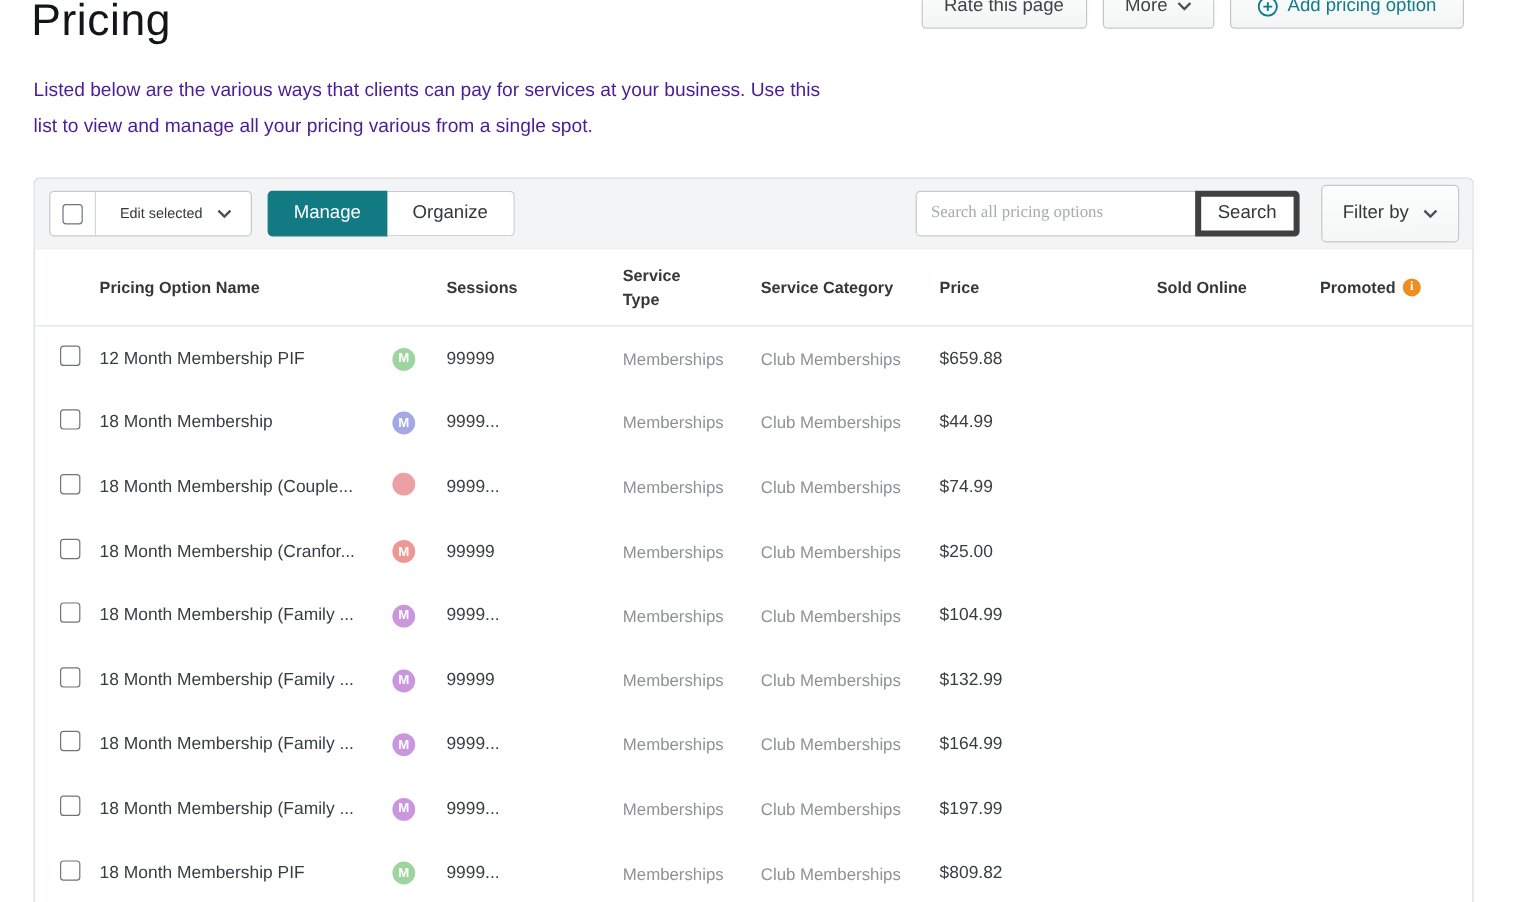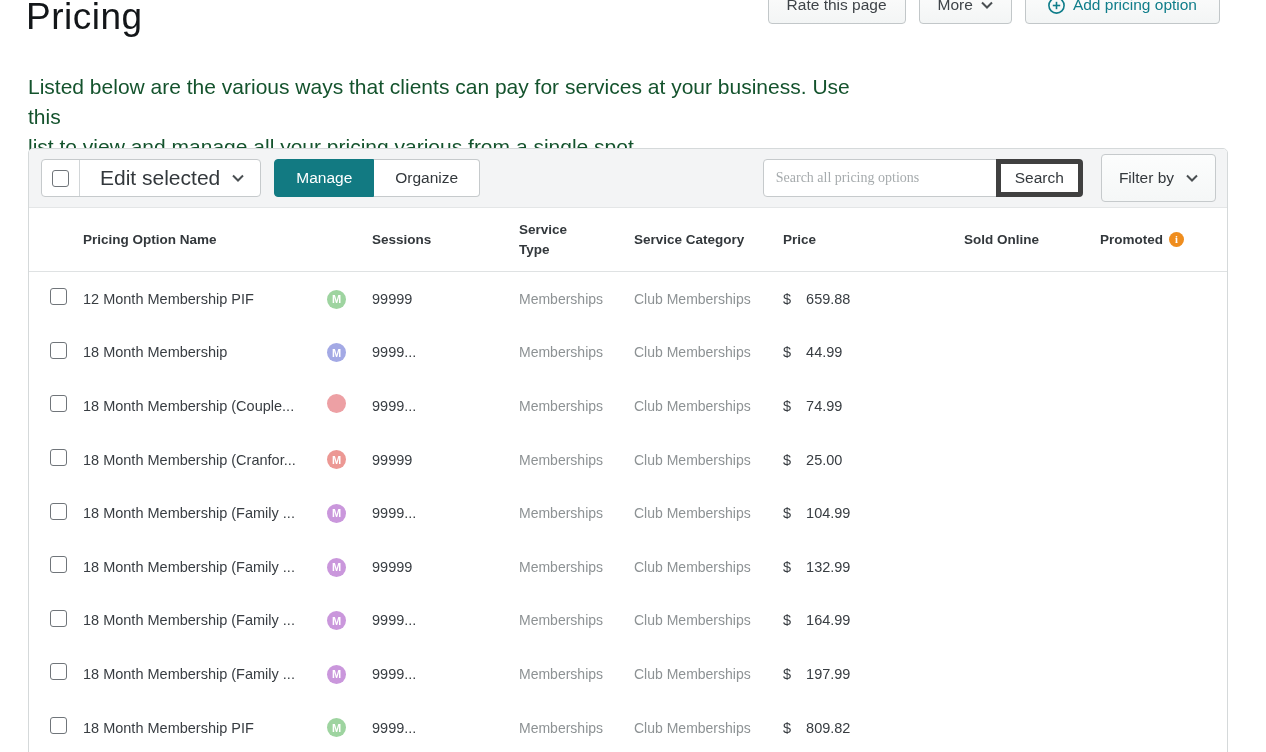--- a/index.html
+++ b/index.html
@@ -3,22 +3,22 @@
 <meta charset="utf-8">
 <style>
   * { margin:0; padding:0; box-sizing:border-box; }
   html,body { width:1266px; height:752px; overflow:hidden; background:#fff;
     font-family:"Liberation Sans", sans-serif; color:#33383c; }
   body { position:relative; }
 
   
   .page-title { position:absolute; left:26px; top:-4px; font-size:37px; font-weight:500;
     letter-spacing:.5px; color:#131619; }
-  .page-desc { position:absolute; left:28px; top:72px; font-size:21px; line-height:30px;
-    color:#14532d; max-width:850px; }
+  .page-desc { position:absolute; left:28px; top:61px; font-size:16px; line-height:30px;
+    color:#4c1d95; max-width:850px; }
 
   .top-actions { position:absolute; top:-14px; right:46px; display:flex; gap:13px; }
   .btn-top { height:38px; border:1px solid #c2c7c9; border-radius:4px;
     background:linear-gradient(#fdfdfd,#f3f5f5); font-size:15.5px; color:#3f4449;
     display:flex; align-items:center; gap:8px; padding:0 18px; cursor:pointer; }
   .btn-top.add { color:#0f7d8a; padding:0 22px; }
   .chev { width:12px; height:8px; display:inline-block; }
   .chev svg, .plus-ic svg { display:block; }
 
   
@@ -26,21 +26,21 @@
     border:1px solid #d5d9da; border-radius:5px 5px 0 0; background:#fff; }
 
   
   .toolbar { height:59px; background:#f3f4f5; border-bottom:1px solid #e4e6e7;
     border-radius:4px 4px 0 0; display:flex; align-items:center; padding:0 11px; }
   .select-group { display:flex; height:38px; background:#fff; border:1px solid #c6cacc;
     border-radius:4px; overflow:hidden; margin-left:1px; }
   .select-group .cb-cell { width:38px; display:flex; align-items:center; justify-content:center;
     border-right:1px solid #d2d6d8; }
   .select-group .label-cell { display:flex; align-items:center; gap:12px; padding:0 16px 0 20px;
-    font-size:21px; color:#33383c; cursor:pointer; }
+    font-size:12px; color:#33383c; cursor:pointer; }
   .checkbox { width:17px; height:17px; border:1px solid #70757a; border-radius:3px;
     background:#fff; display:inline-block; cursor:pointer; }
 
   .segmented { display:flex; height:38px; margin-left:13px; border-radius:4px; }
   .seg { display:flex; align-items:center; padding:0 21px; font-size:15.5px; cursor:pointer; }
   .seg.active { background:#127a82; color:#fff; border:1px solid #127a82;
     border-radius:4px 0 0 4px; }
   .seg.inactive { background:#fff; color:#33383c; border:1px solid #c6cacc;
     border-left:none; border-radius:0 4px 4px 0; }
 
@@ -68,21 +68,21 @@
   .info-icon::after { content:"i"; font-family:"Liberation Serif", serif; }
 
   .trow { height:53.6px; align-items:center; }
   .c-check { padding-left:21px; }
   .c-name { font-size:14.5px; color:#383d42; cursor:pointer; white-space:nowrap; overflow:hidden; }
   .badge { width:19px; height:19px; border-radius:50%; color:#fff; font-size:11px; font-weight:bold;
     display:inline-flex; align-items:center; justify-content:center; }
   .c-sessions { font-size:14.5px; color:#383d42; }
   .c-type, .c-cat { font-size:14px; color:#8d9294; }
   .c-price { font-size:14.5px; color:#383d42; display:flex; align-items:center; }
-  .c-price .amt { margin-left:15px; }
+  .c-price .amt { }
 </style>
 </head>
 <body>
 
 <h1 class="page-title">Pricing</h1>
 <div class="page-desc">
   <div>Listed below are the various ways that clients can pay for services at your business. Use this</div>
   <div>list to view and manage all your pricing various from a single spot.</div>
 </div>
 

